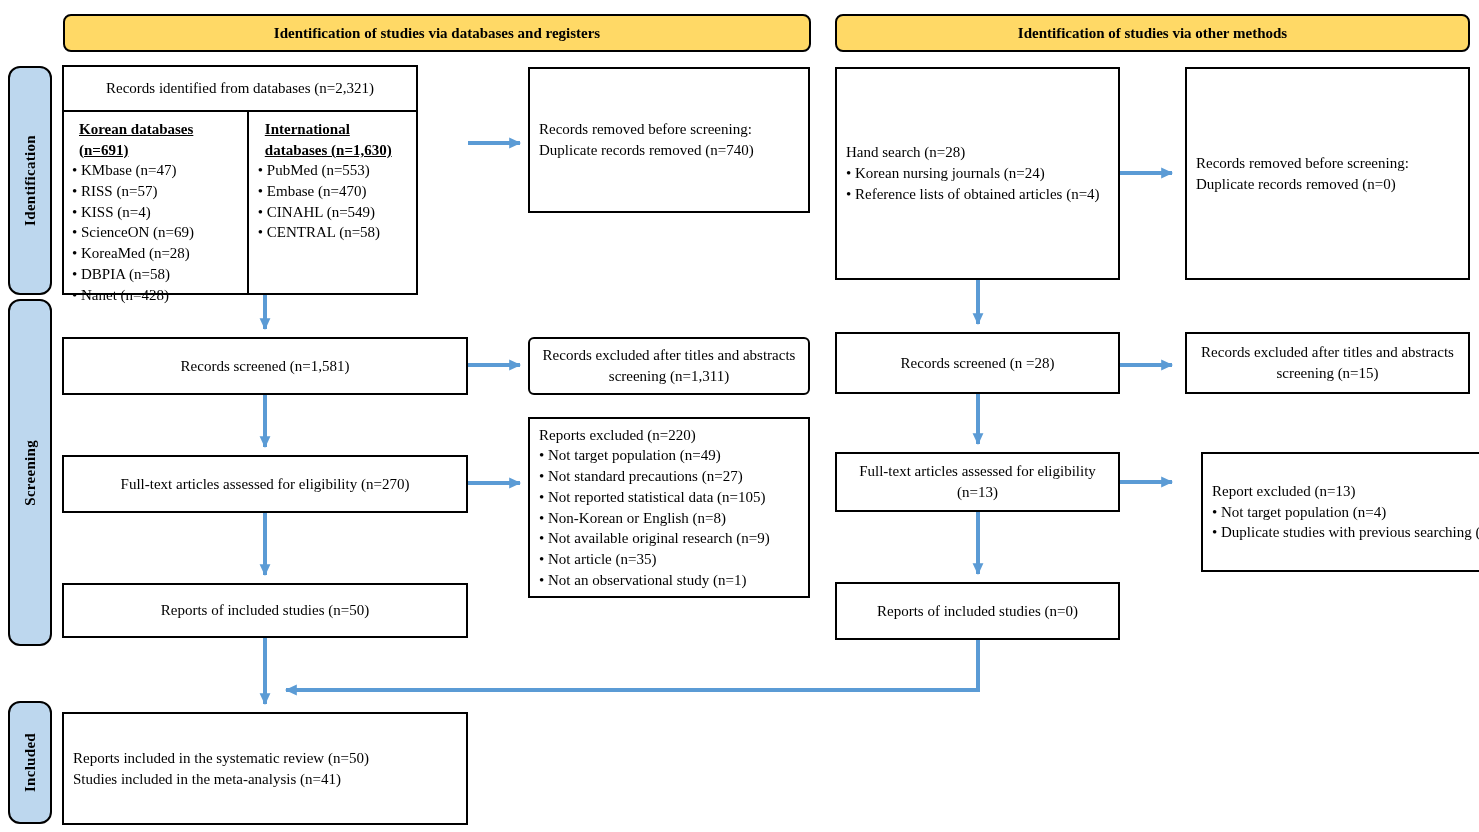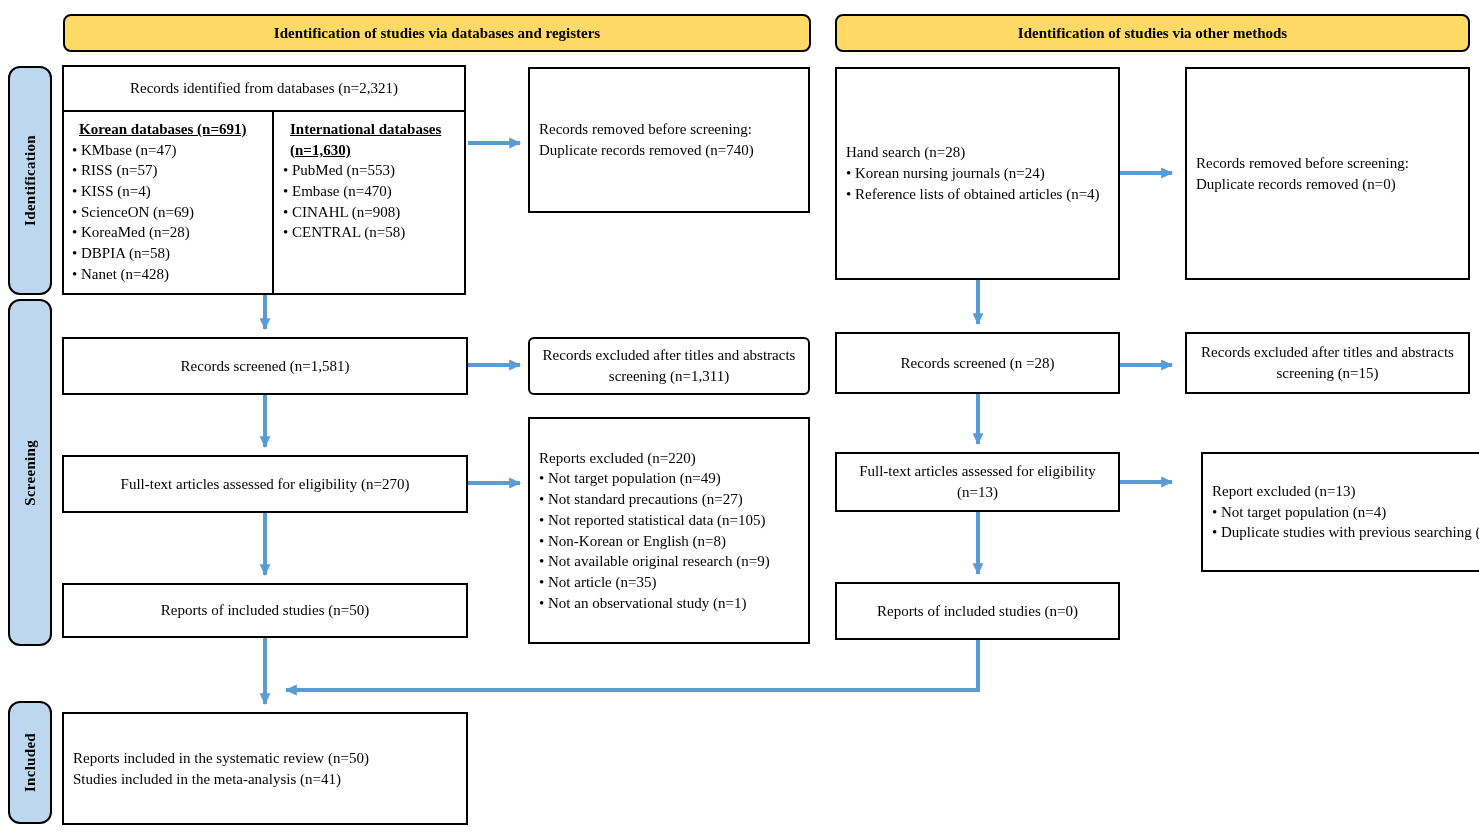--- a/index.html
+++ b/index.html
@@ -76,38 +76,38 @@
     <line x1="978" y1="690" x2="286" y2="690" marker-end="url(#ah)"></line>
     <line x1="978" y1="640" x2="978" y2="692"></line>
     <line x1="1120" y1="173" x2="1172" y2="173" marker-end="url(#ah)"></line>
     <line x1="978" y1="280" x2="978" y2="324" marker-end="url(#ah)"></line>
     <line x1="1120" y1="365" x2="1172" y2="365" marker-end="url(#ah)"></line>
     <line x1="978" y1="394" x2="978" y2="444" marker-end="url(#ah)"></line>
     <line x1="1120" y1="482" x2="1172" y2="482" marker-end="url(#ah)"></line>
     <line x1="978" y1="512" x2="978" y2="574" marker-end="url(#ah)"></line>
   </svg>
 
-  <div class="box" style="left:62px;top:65px;width:404px;height:230px;">
+  <div class="box" style="left:62px;top:65px;width:356px;height:230px;">
     <div class="b1-title">Records identified from databases (n=2,321)</div>
     <div class="b1-cols">
       <div class="b1-col k">
         <div class="colhead">Korean databases (n=691)</div>
         <div>• KMbase (n=47)</div>
         <div>• RISS (n=57)</div>
         <div>• KISS (n=4)</div>
         <div>• ScienceON (n=69)</div>
         <div>• KoreaMed (n=28)</div>
         <div>• DBPIA (n=58)</div>
         <div>• Nanet (n=428)</div>
       </div>
       <div class="b1-col i">
         <div class="colhead">International databases (n=1,630)</div>
         <div>• PubMed (n=553)</div>
         <div>• Embase (n=470)</div>
-        <div>• CINAHL (n=908)</div>
+        <div>• CINAHL (n=549)</div>
         <div>• CENTRAL (n=58)</div>
       </div>
     </div>
   </div>
 
   <div class="box ctr" style="left:62px;top:337px;width:406px;height:58px;">
     <span>Records screened (n=1,581)</span>
   </div>
   <div class="box ctr" style="left:62px;top:455px;width:406px;height:58px;">
     <span>Full-text articles assessed for eligibility (n=270)</span>
@@ -120,21 +120,21 @@
     <div>Studies included in the meta-analysis (n=41)</div>
   </div>
 
   <div class="box lft" style="left:528px;top:67px;width:282px;height:146px;">
     <div>Records removed before screening:</div>
     <div>Duplicate records removed (n=740)</div>
   </div>
   <div class="box ctr" style="left:528px;top:337px;width:282px;height:58px;border-radius:6px;">
     <span>Records excluded after titles and abstracts screening (n=1,311)</span>
   </div>
-  <div class="box lft" style="left:528px;top:417px;width:282px;height:227px;">
+  <div class="box lft" style="left:528px;top:417px;width:282px;height:181px;">
     <div>Reports excluded (n=220)</div>
     <div>• Not target population (n=49)</div>
     <div>• Not standard precautions (n=27)</div>
     <div>• Not reported statistical data (n=105)</div>
     <div>• Non-Korean or English (n=8)</div>
     <div>• Not available original research (n=9)</div>
     <div>• Not article (n=35)</div>
     <div>• Not an observational study (n=1)</div>
   </div>
 

